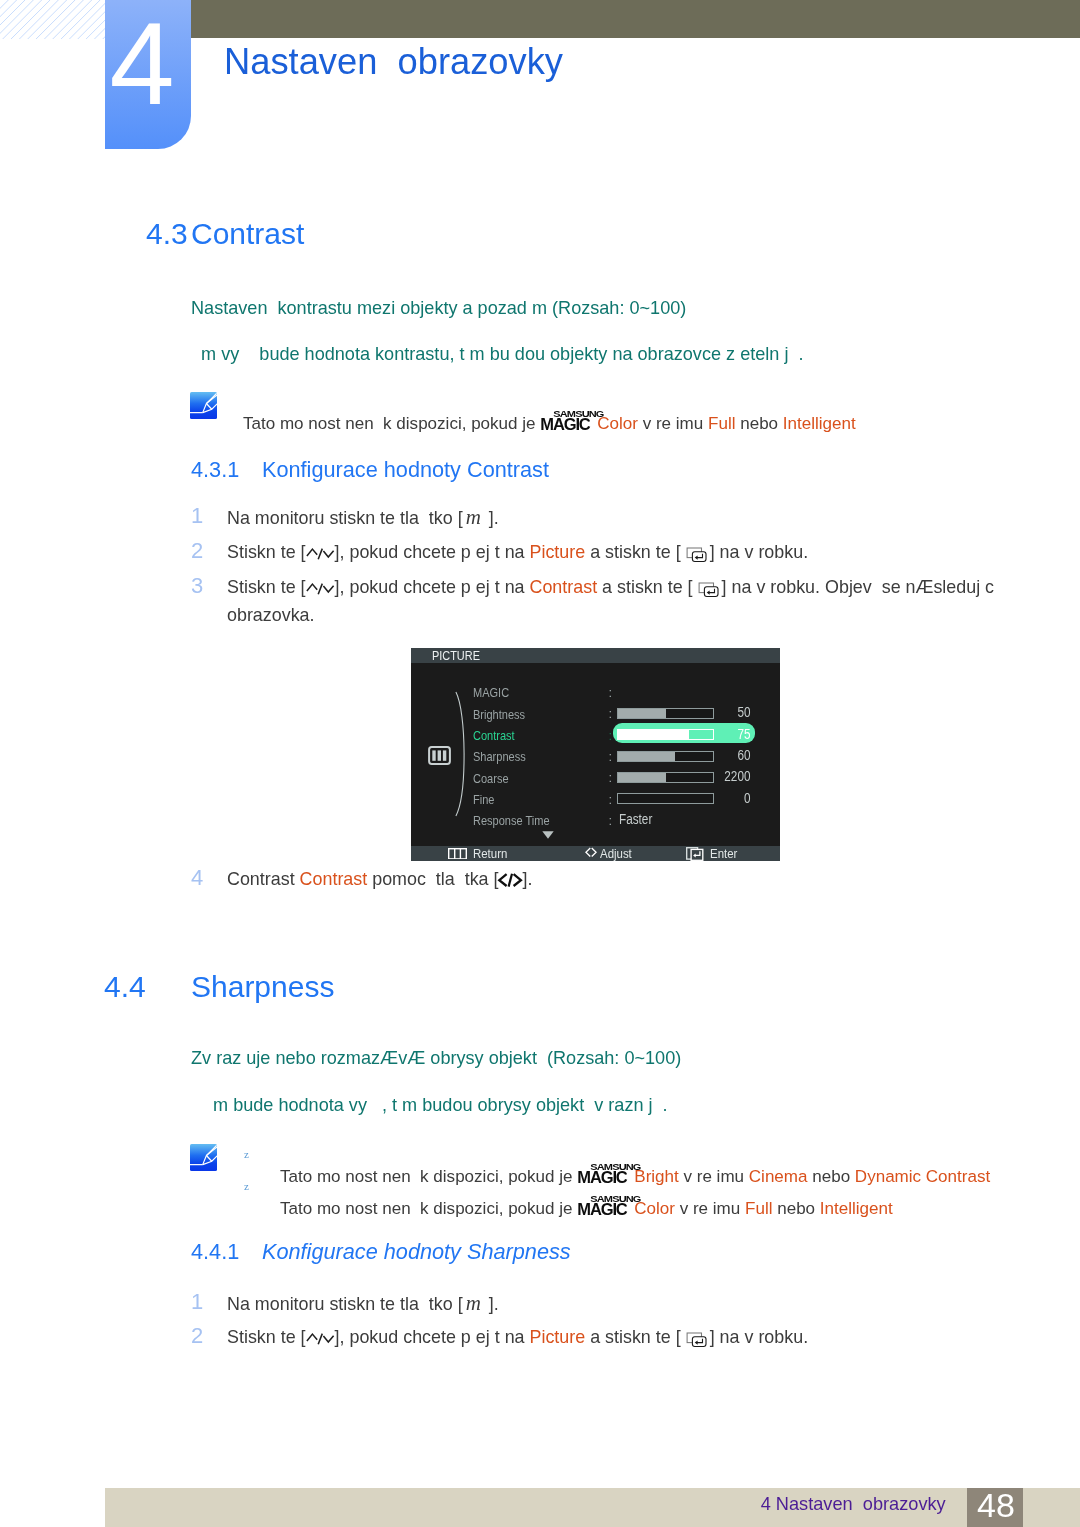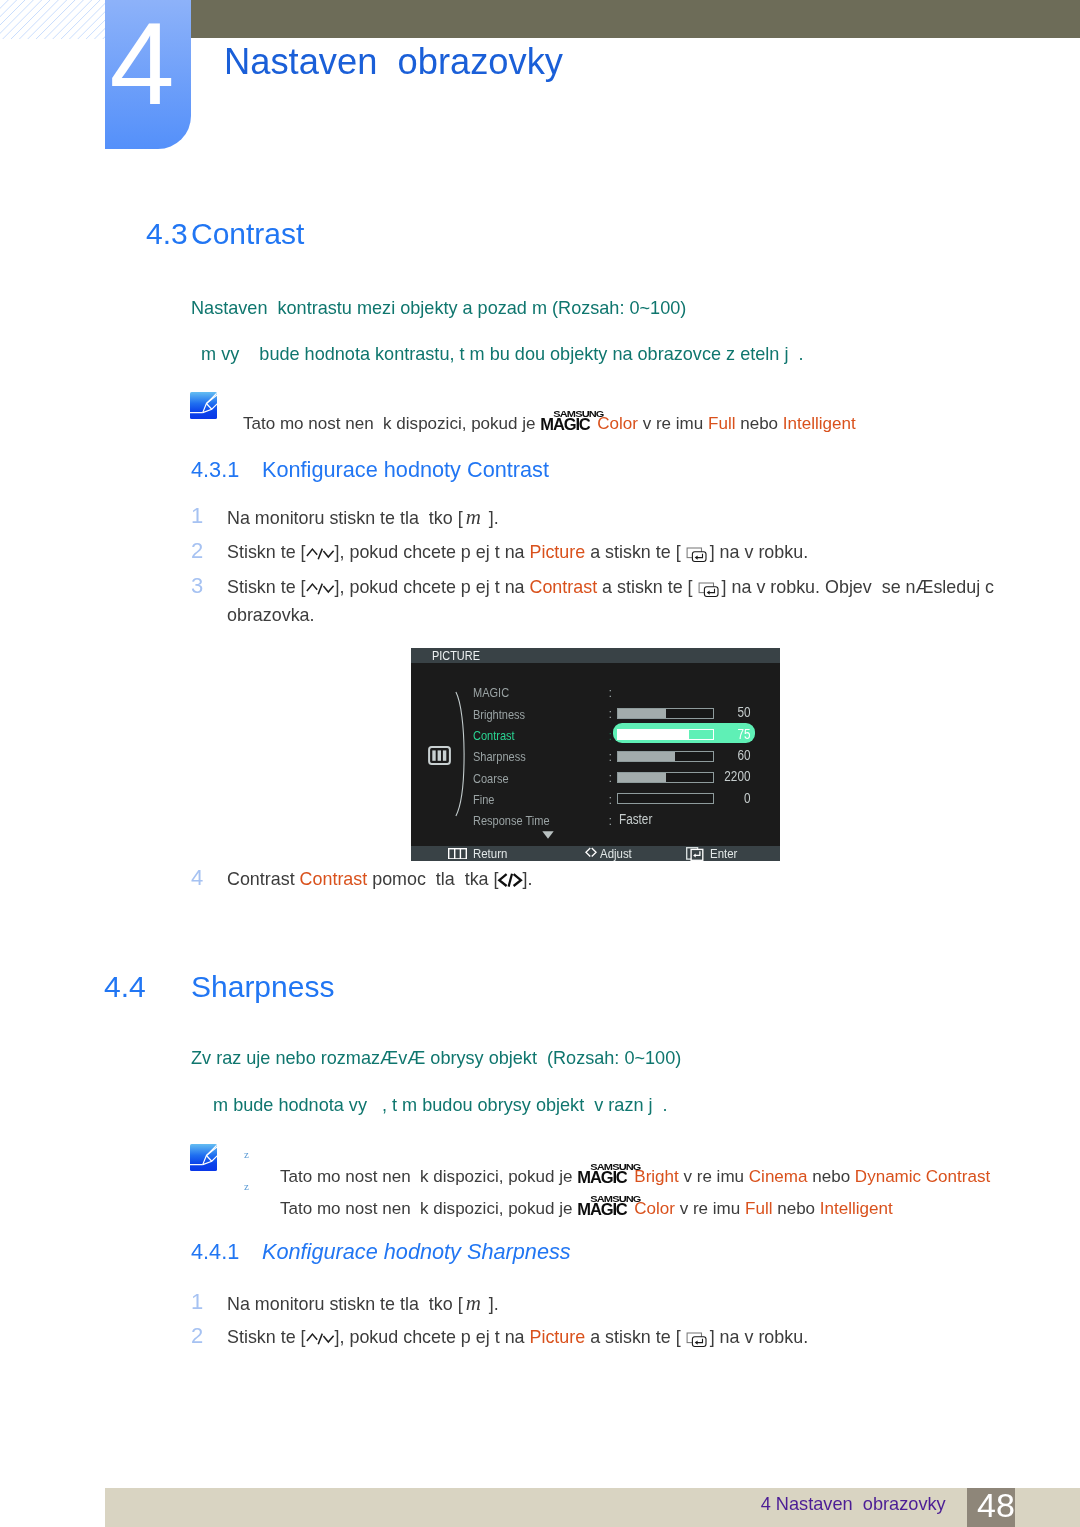--- a/index.html
+++ b/index.html
@@ -66,21 +66,21 @@
        transform:scaleX(.84);transform-origin:right top;}
   .osd-sel{position:absolute;left:201.5px;width:142px;height:20px;
        background:#5ff0b6;border-radius:9px;}
   .osd-ftxt{position:absolute;font-size:13px;line-height:14px;color:#e2e8e8;
        transform:scaleX(.88);transform-origin:left top;}
 
   
   .footbar{position:absolute;left:105px;top:1488px;right:0;height:39px;background:#d9d4c2;}
   .foottxt{position:absolute;right:134.3px;top:1492.5px;font-size:18.2px;color:#4c1d95;
        white-space:pre;line-height:22px;}
-  .pagebox{position:absolute;left:967px;top:1488px;width:48px;height:39px;background:#8e8679;}
+  .pagebox{position:absolute;left:967px;top:1488px;width:56px;height:39px;background:#8e8679;}
   .pagenum{position:absolute;left:1px;top:-1px;width:56px;text-align:center;
        color:#fff;font-size:34px;line-height:37px;}
 </style>
 </head>
 <body>
 
 <div id="page">
 
   <svg class="hatch" viewBox="0 0 105 39" preserveAspectRatio="none">
     <path d="M-40.00 40 L1.00 -1 M-31.66 40 L9.34 -1 M-23.32 40 L17.68 -1 M-14.98 40 L26.02 -1 M-6.64 40 L34.36 -1 M1.70 40 L42.70 -1 M10.04 40 L51.04 -1 M18.38 40 L59.38 -1 M26.72 40 L67.72 -1 M35.06 40 L76.06 -1 M43.40 40 L84.40 -1 M51.74 40 L92.74 -1 M60.08 40 L101.08 -1 M68.42 40 L109.42 -1 M76.76 40 L117.76 -1 M85.10 40 L126.10 -1 M93.44 40 L134.44 -1 M101.78 40 L142.78 -1" stroke="#9cc0fb" stroke-width="0.55" fill="none"></path>

